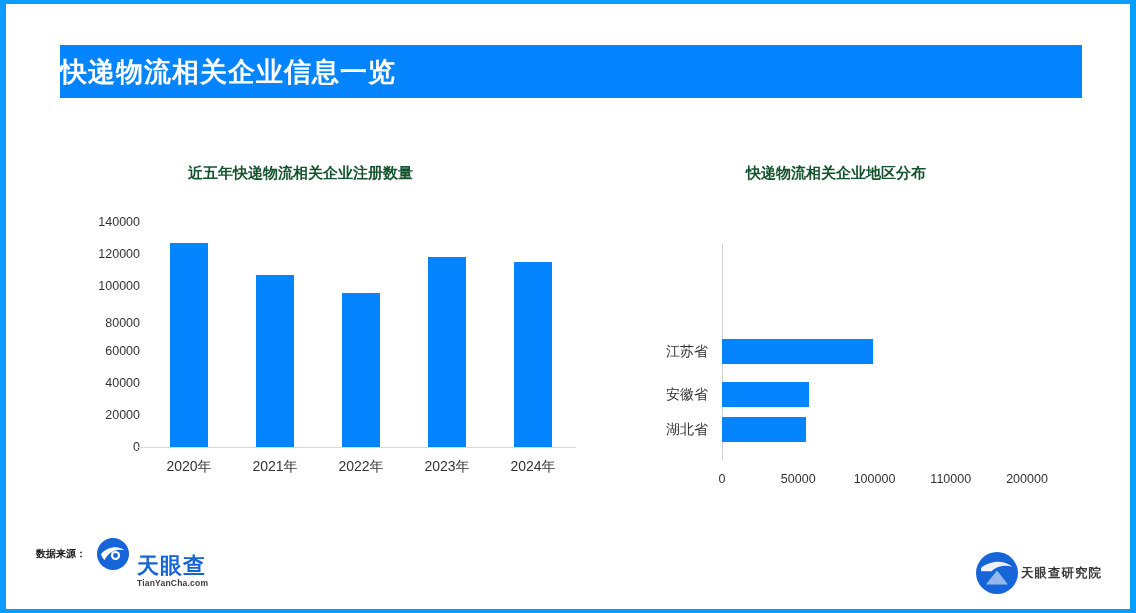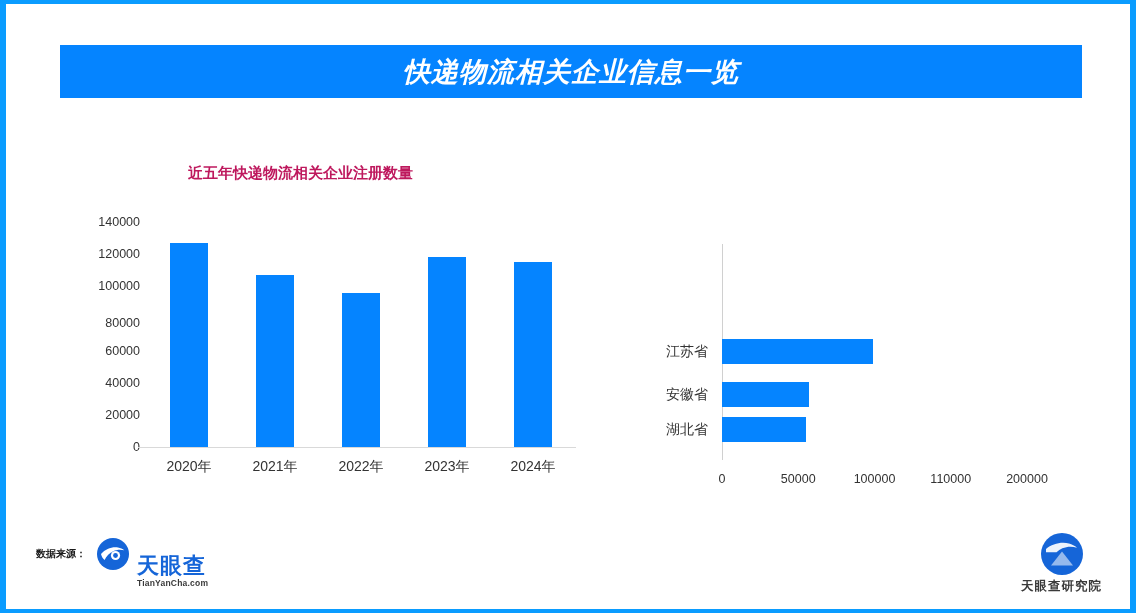--- a/index.html
+++ b/index.html
@@ -28,42 +28,41 @@
   
   .banner {
     position: absolute;
     left: 54px;
     top: 41px;
     width: 1022px;
     height: 53px;
     background: #0584ff;
     display: flex;
     align-items: center;
-    justify-content: center;
-    font-style: italic;
+    justify-content: flex-start;
   }
   .banner-title {
     color: #ffffff;
     font-size: 27px;
     font-weight: bold;
     letter-spacing: 1px;
     white-space: nowrap;
   }
 
   
   .panel {
     position: absolute;
   }
   .panel-left  { left: 60px;  top: 140px; width: 530px; height: 370px; }
   .panel-right { left: 620px; top: 140px; width: 460px; height: 370px; }
 
   .chart-title {
     font-size: 15px;
     font-weight: bold;
-    color: #be185d;
+    color: #14532d;
     white-space: nowrap;
   }
   .chart-title-left  { position: absolute; left: 122px; top: 20px; }
   .chart-title-right { position: absolute; left: 120px; top: 20px; }
 
   
   .vchart {
     position: absolute;
     left: 80px;
     top: 78px;
@@ -225,21 +224,21 @@
     letter-spacing: 0.2px;
     margin-top: 2px;
     white-space: nowrap;
   }
 
   .footer-brand {
     position: absolute;
     right: 28px;
     bottom: 14px;
     display: flex;
-    flex-direction: column;
+    flex-direction: row;
     align-items: center;
     gap: 2px;
     justify-content: space-between;
   }
   .brand-mark {
     width: 44px;
     height: 44px;
   }
   .brand-name {
     font-size: 12.5px;
@@ -292,20 +291,21 @@
           <div class="v-xlabel" style="left: 258px;">2023年</div>
           <div class="v-bar-slot" style="left: 344px;">
             <div class="v-bar" style="height: 184.821px; background: rgb(5, 132, 255);"></div>
           </div>
           <div class="v-xlabel" style="left: 344px;">2024年</div>
         </div>
     </div>
   </div>
 
   <div class="panel panel-right">
+    <div class="chart-title chart-title-right">快递物流相关企业地区分布</div>
 
     <div class="hchart">
       <div class="h-axisline"></div>
       <div class="h-rows">
           <div class="h-row" style="top: 86px;">
             <span class="h-catlabel">江苏省</span>
             <div class="h-bar" style="width: 150.975px; background: rgb(5, 132, 255);"></div>
           </div>
           <div class="h-row" style="top: 129px;">
             <span class="h-catlabel">安徽省</span>

